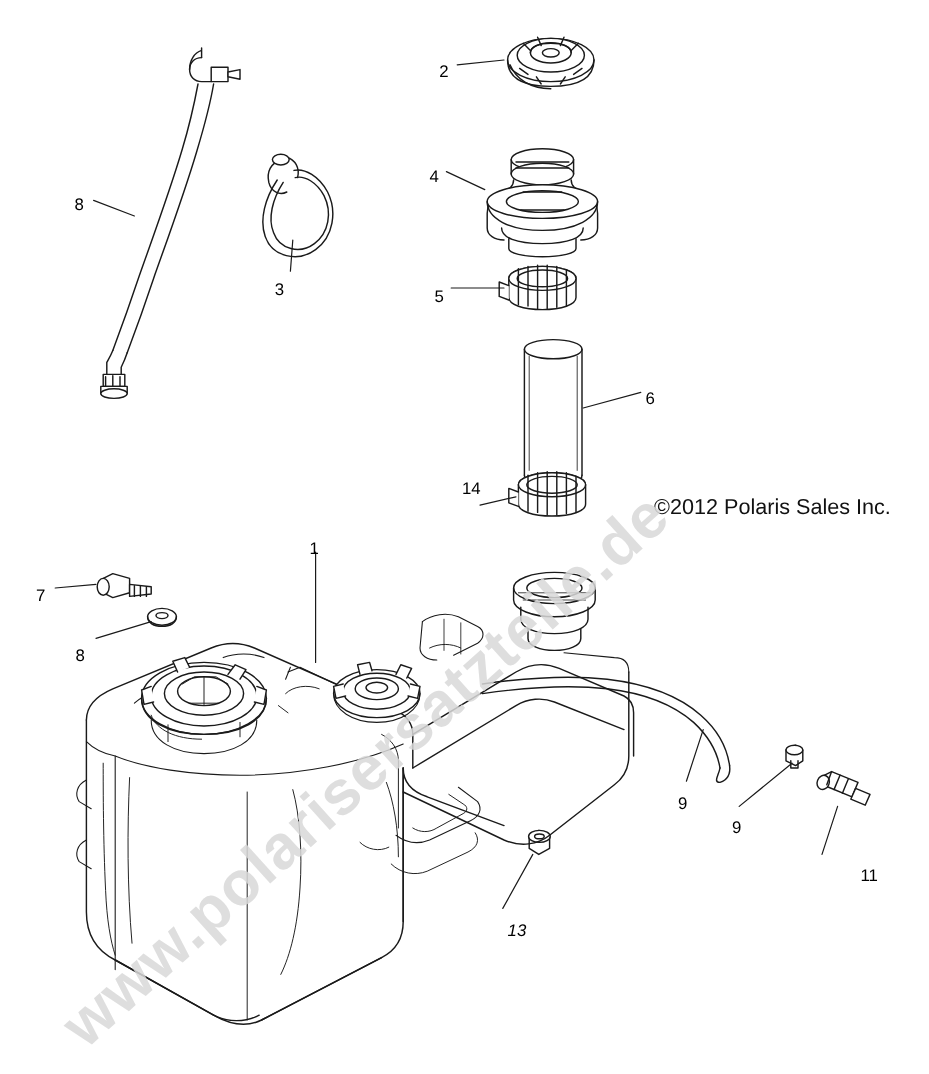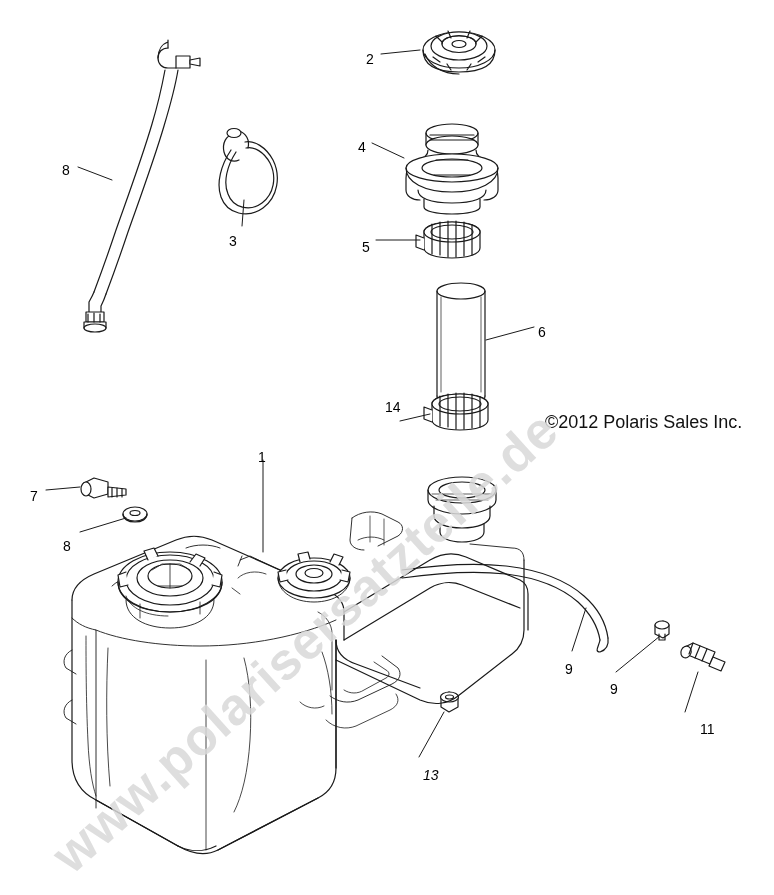--- a/index.html
+++ b/index.html
@@ -290,21 +290,21 @@
   <div class="callout" style="left:62px;  top:163px;">8</div>
   <div class="callout" style="left:229px; top:234px;">3</div>
   <div class="callout" style="left:362px; top:240px;">5</div>
   <div class="callout" style="left:538px; top:325px;">6</div>
   <div class="callout" style="left:385px; top:400px;">14</div>
   <div class="callout" style="left:258px; top:450px;">1</div>
   <div class="callout" style="left:30px;  top:489px;">7</div>
   <div class="callout" style="left:63px;  top:539px;">8</div>
   <div class="callout" style="left:565px; top:662px;">9</div>
   <div class="callout" style="left:610px; top:682px;">9</div>
-  <div class="callout" style="left:700px; top:722px;">11</div>
+  <div class="callout" style="left:717px; top:722px;">11</div>
   <div class="callout" style="left:423px; top:768px;font-style:italic;">13</div>
 
   <div class="copyright" style="left:545px; top:412px;">©2012 Polaris Sales Inc.</div>
 
   <div class="watermark">
     <div class="wm-text wm-main">www.polarisersatzteile.de</div>
   </div>
 
 </div>
 

